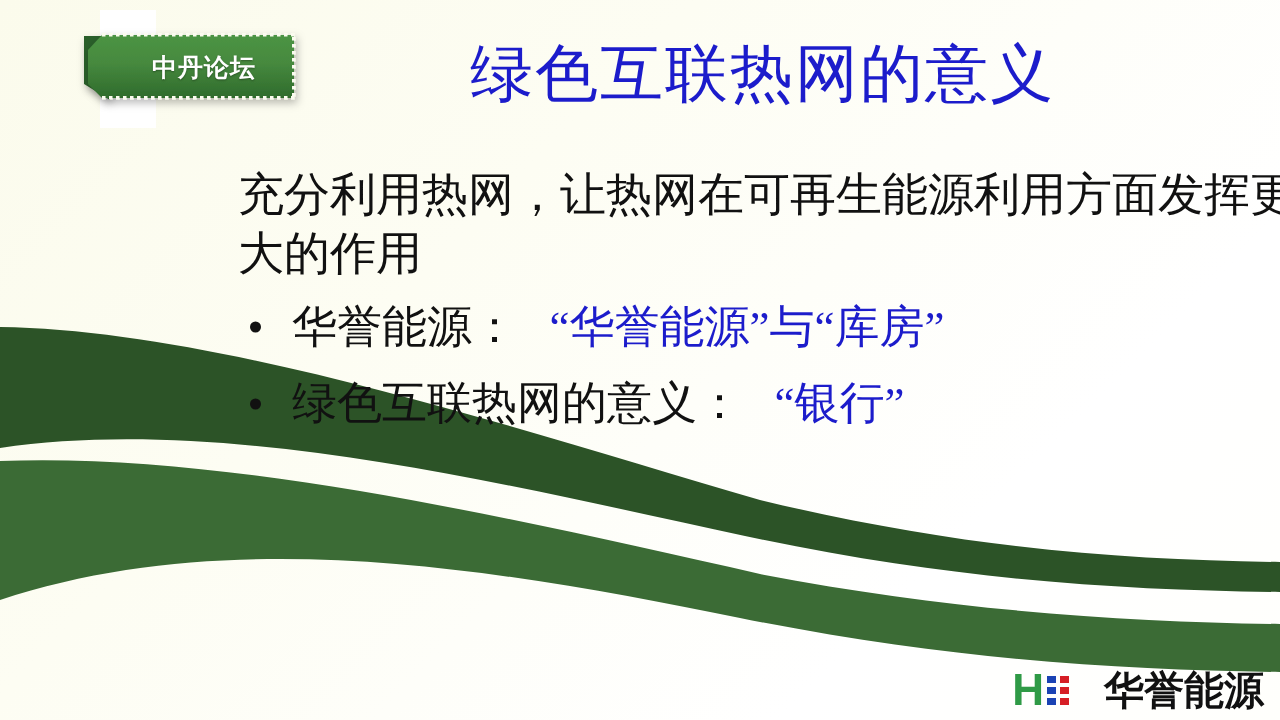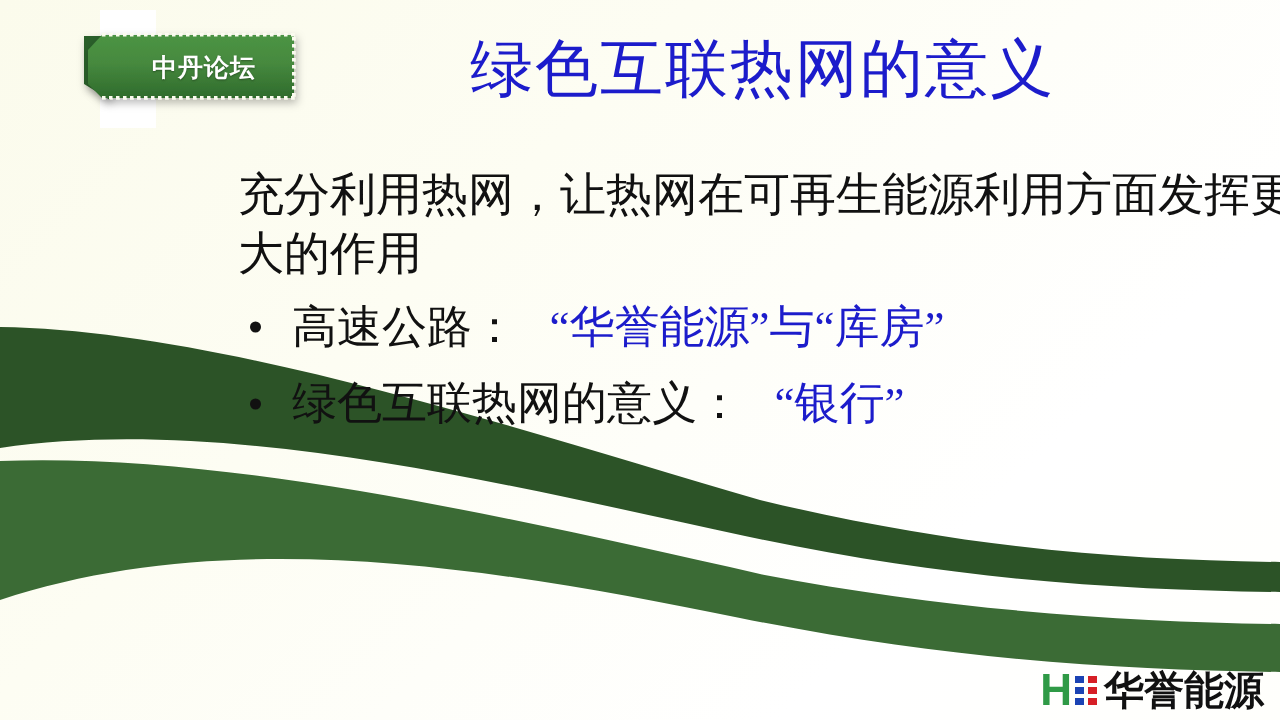--- a/index.html
+++ b/index.html
@@ -63,21 +63,21 @@
     text-shadow: 0 1px 2px rgba(0,0,0,0.35);
     white-space: nowrap;
   }
 
   
   .slide-title {
     position: absolute;
     left: 470px;
     top: 38px;
     color: #1c1ccb;
-    font-family: Liberation Mono, monospace;
+    font-family: Liberation Serif, serif;
     font-size: 63px;
     line-height: 1.15;
     letter-spacing: 2px;
     white-space: nowrap;
   }
 
   
   .body-block {
     position: absolute;
     left: 238px;
@@ -149,20 +149,21 @@
   }
   .sq-blue { background: #1b43b4; }
   .sq-red  { background: #d61f26; }
   .logo-name {
     color: #111111;
     font-family: "Liberation Sans", "DejaVu Sans", sans-serif;
     font-weight: bold;
     font-size: 40px;
     line-height: 1;
     letter-spacing: 0px;
+    margin-left: 28px;
   }
 </style>
 </head>
 <body>
 
 <div class="slide">
 
   <svg class="bands" width="1280" height="720" viewBox="0 0 1280 720" aria-hidden="true">
 
     <path fill="#2c5327" d="M0,327 C220,330 520,430 760,500 C960,548 1120,560 1280,562
@@ -279,21 +280,21 @@
 
   <div class="slide-title">绿色互联热网的意义</div>
 
   <div class="body-block">
 
     <p class="para">充分利用热网，让热网在可再生能源利用方面发挥更大的作用</p>
 
     <ul class="bullet-list">
       <li class="bullet-item">
         <span class="bullet-dot"></span>
-        <span>高速公路：</span>
+        <span>华誉能源：</span>
         <span class="gap-sm"></span>
         <span class="accent">“华誉能源”与“库房”</span>
       </li>
       <li class="bullet-item">
         <span class="bullet-dot"></span>
         <span>绿色互联热网的意义：</span>
         <span class="gap-sm"></span>
         <span class="accent">“银行”</span>
       </li>
     </ul>

